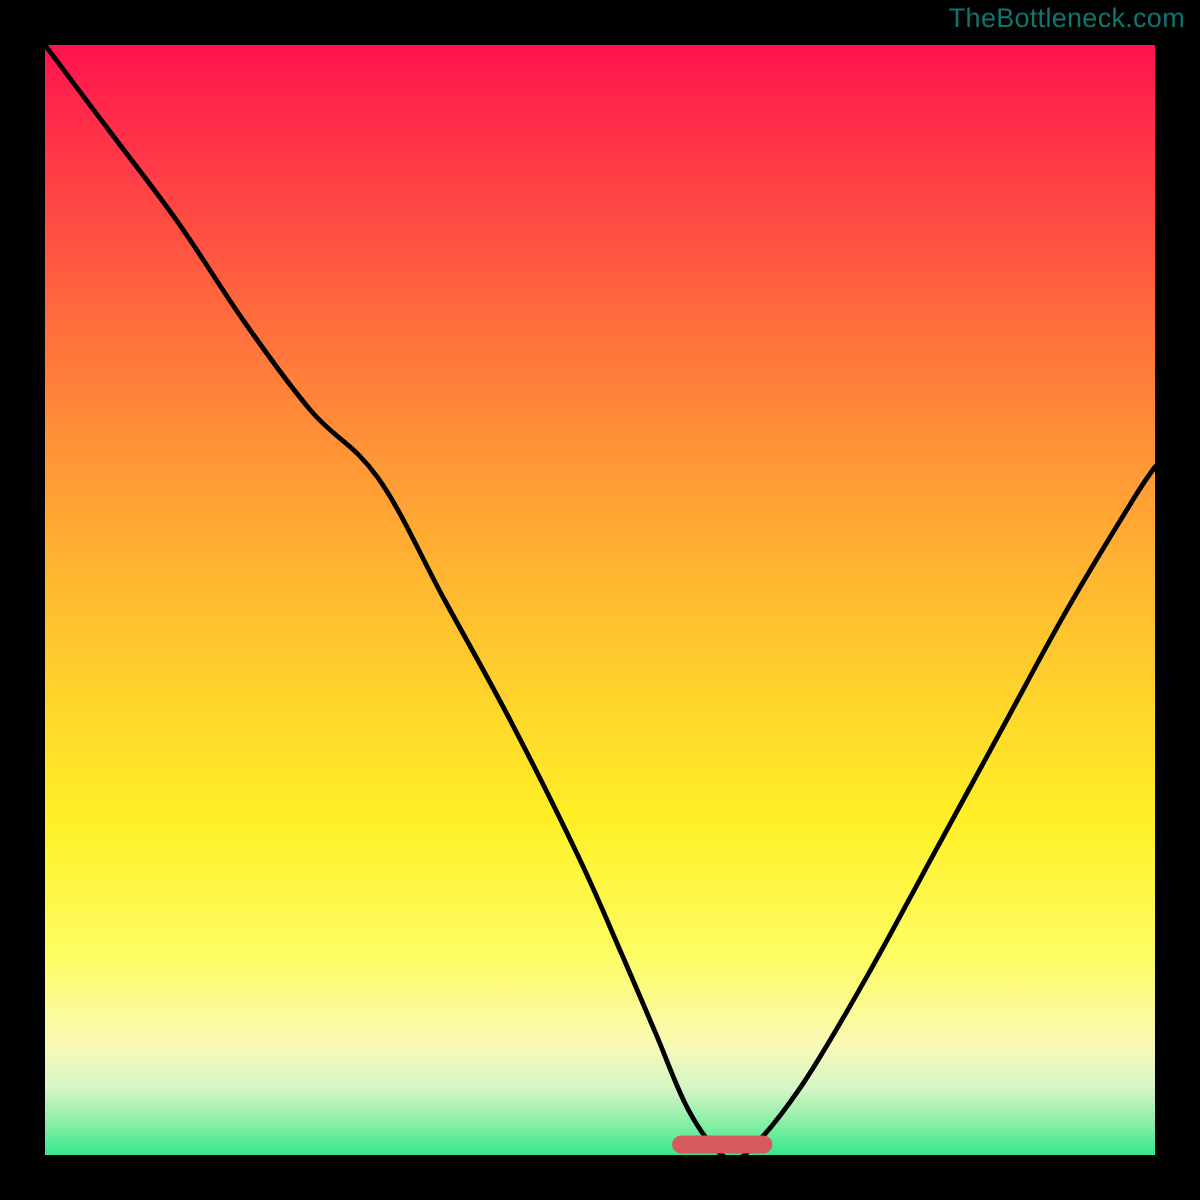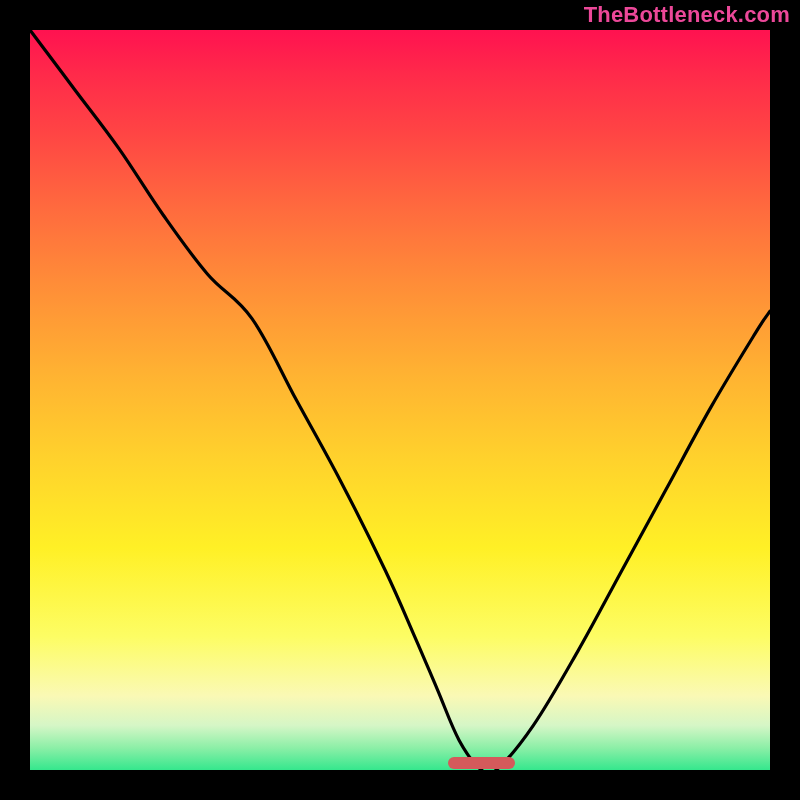--- a/index.html
+++ b/index.html
@@ -14,23 +14,23 @@
   .frame {
     position: relative;
     width: 800px;
     height: 800px;
     background: #000;
   }
   .watermark {
     position: absolute;
     top: 2px;
     right: 10px;
-    color: #ec4899;
-    font-size: 22px;
-    font-weight: 700;
+    color: #0f766e;
+    font-size: 18px;
+    font-weight: 400;
     letter-spacing: 0.2px;
     z-index: 30;
   }
   .plot-area {
     position: absolute;
     left: 30px;
     top: 30px;
     width: 740px;
     height: 740px;
     overflow: hidden;

